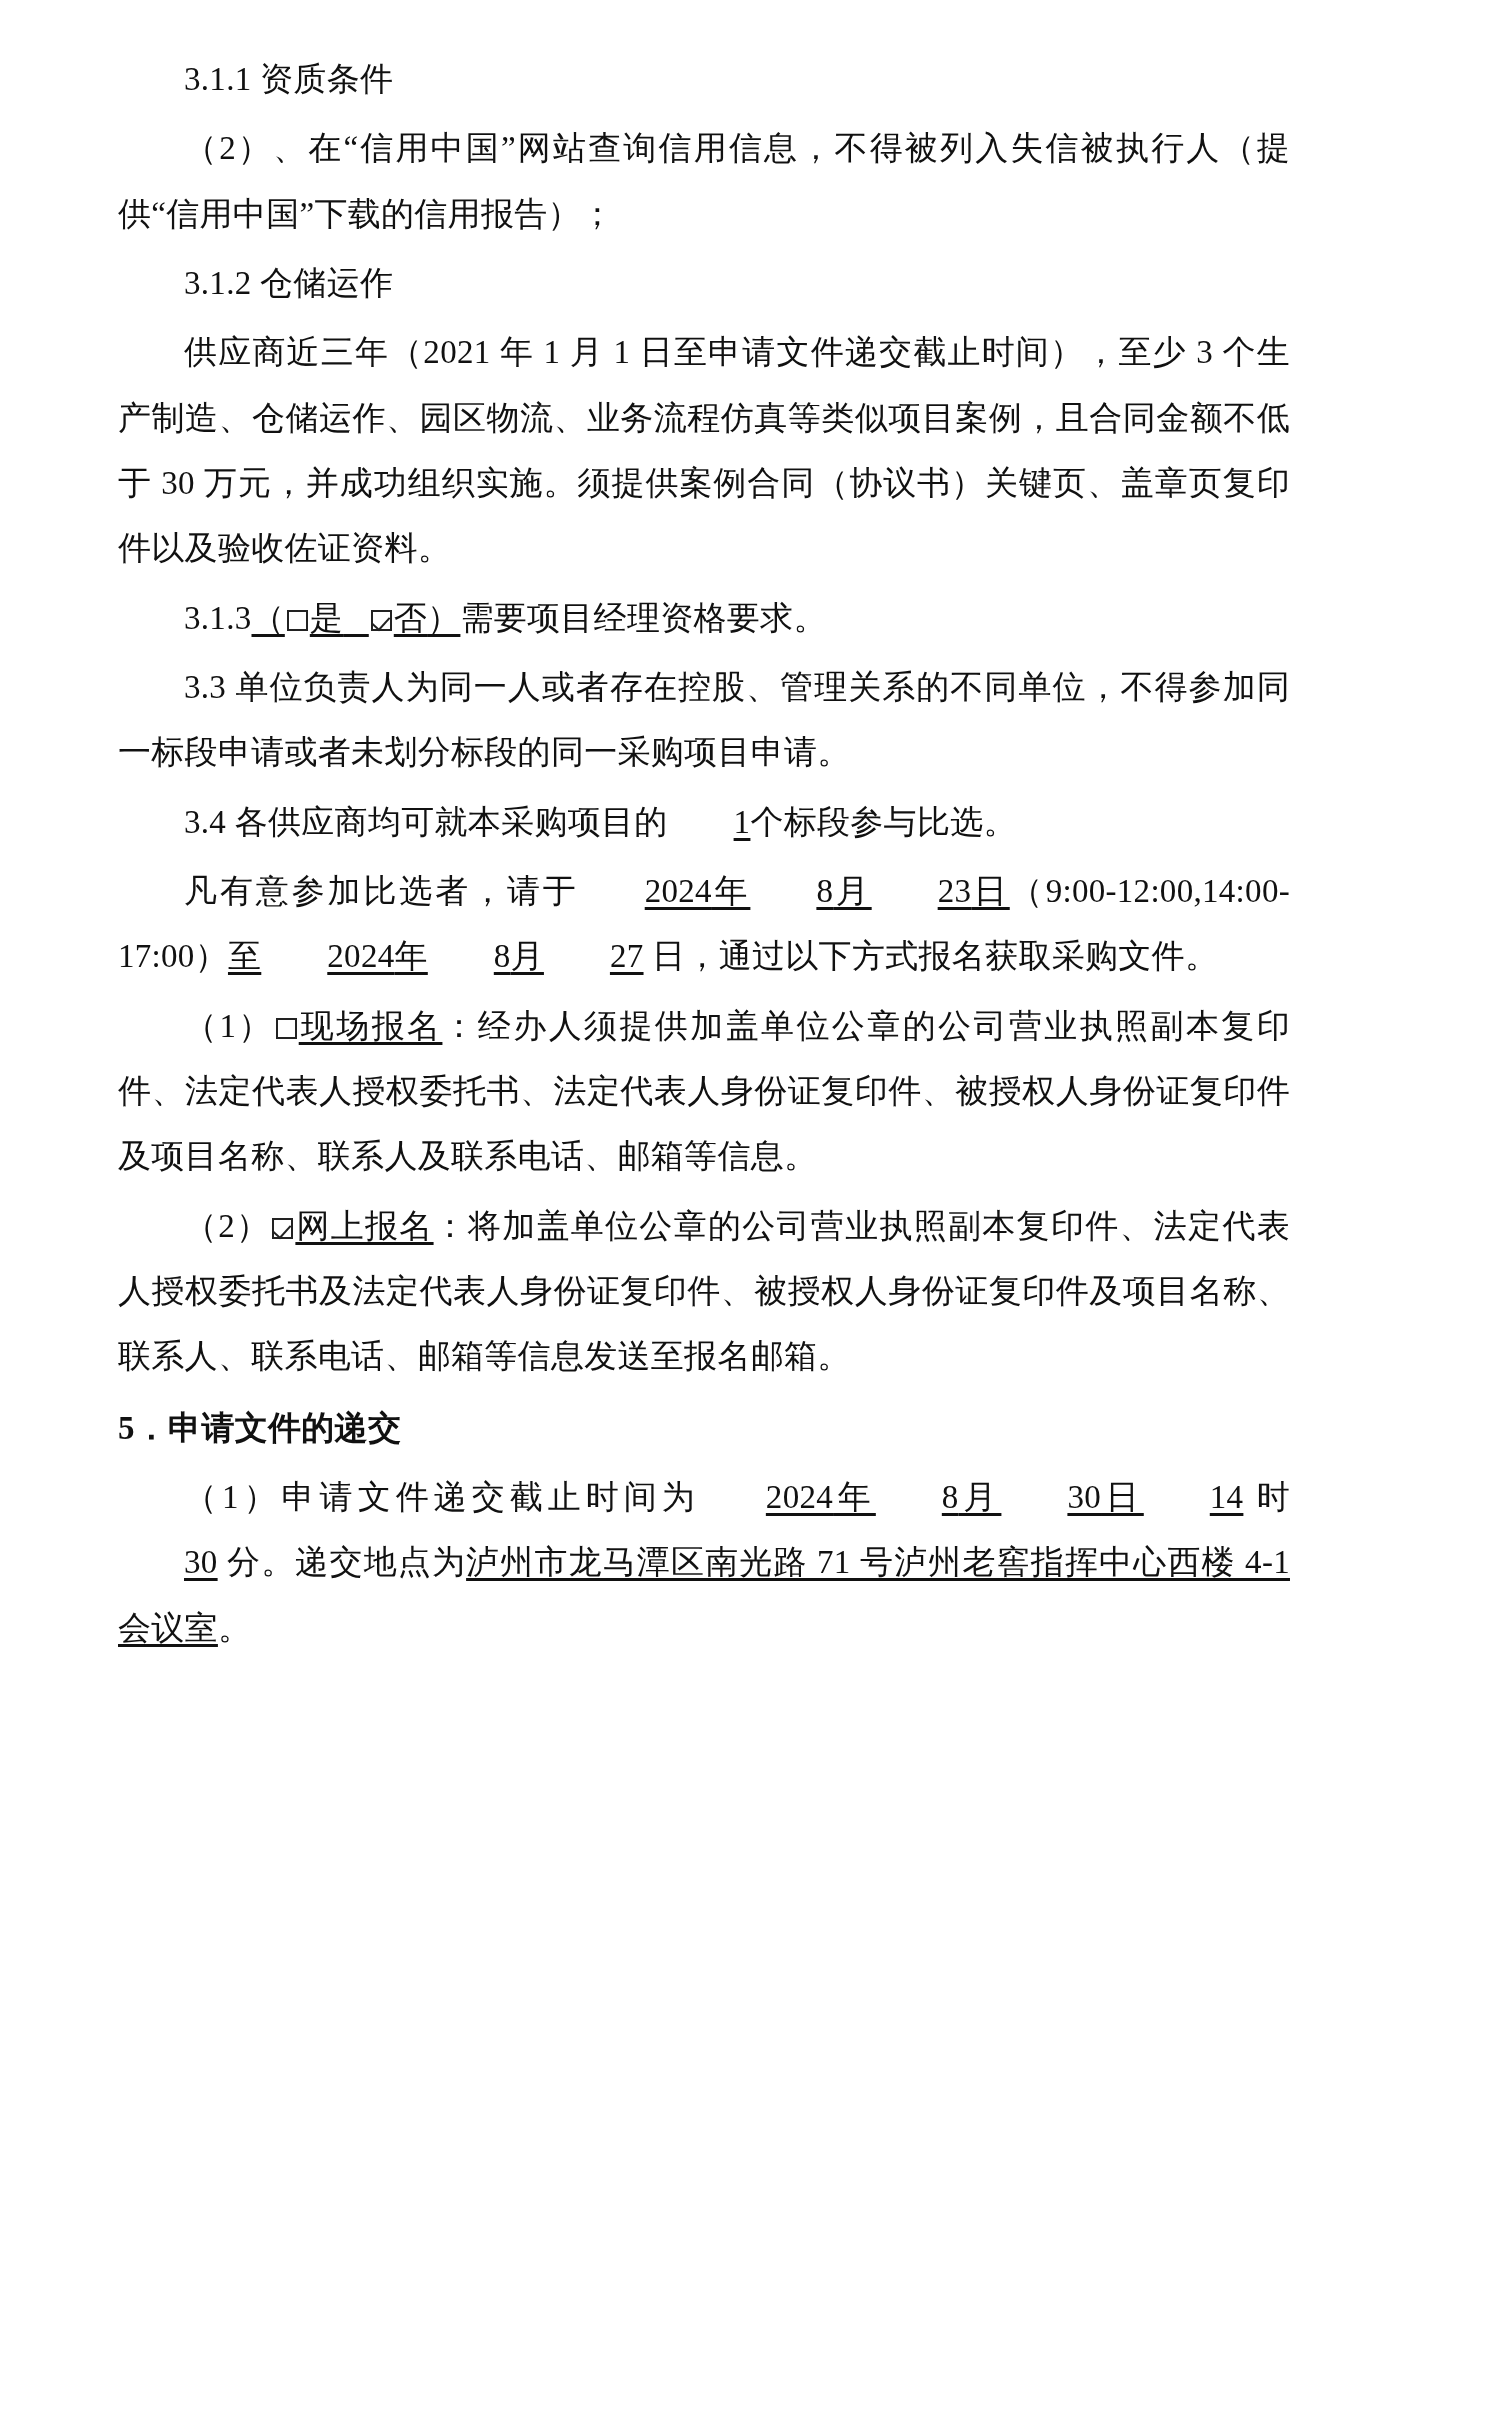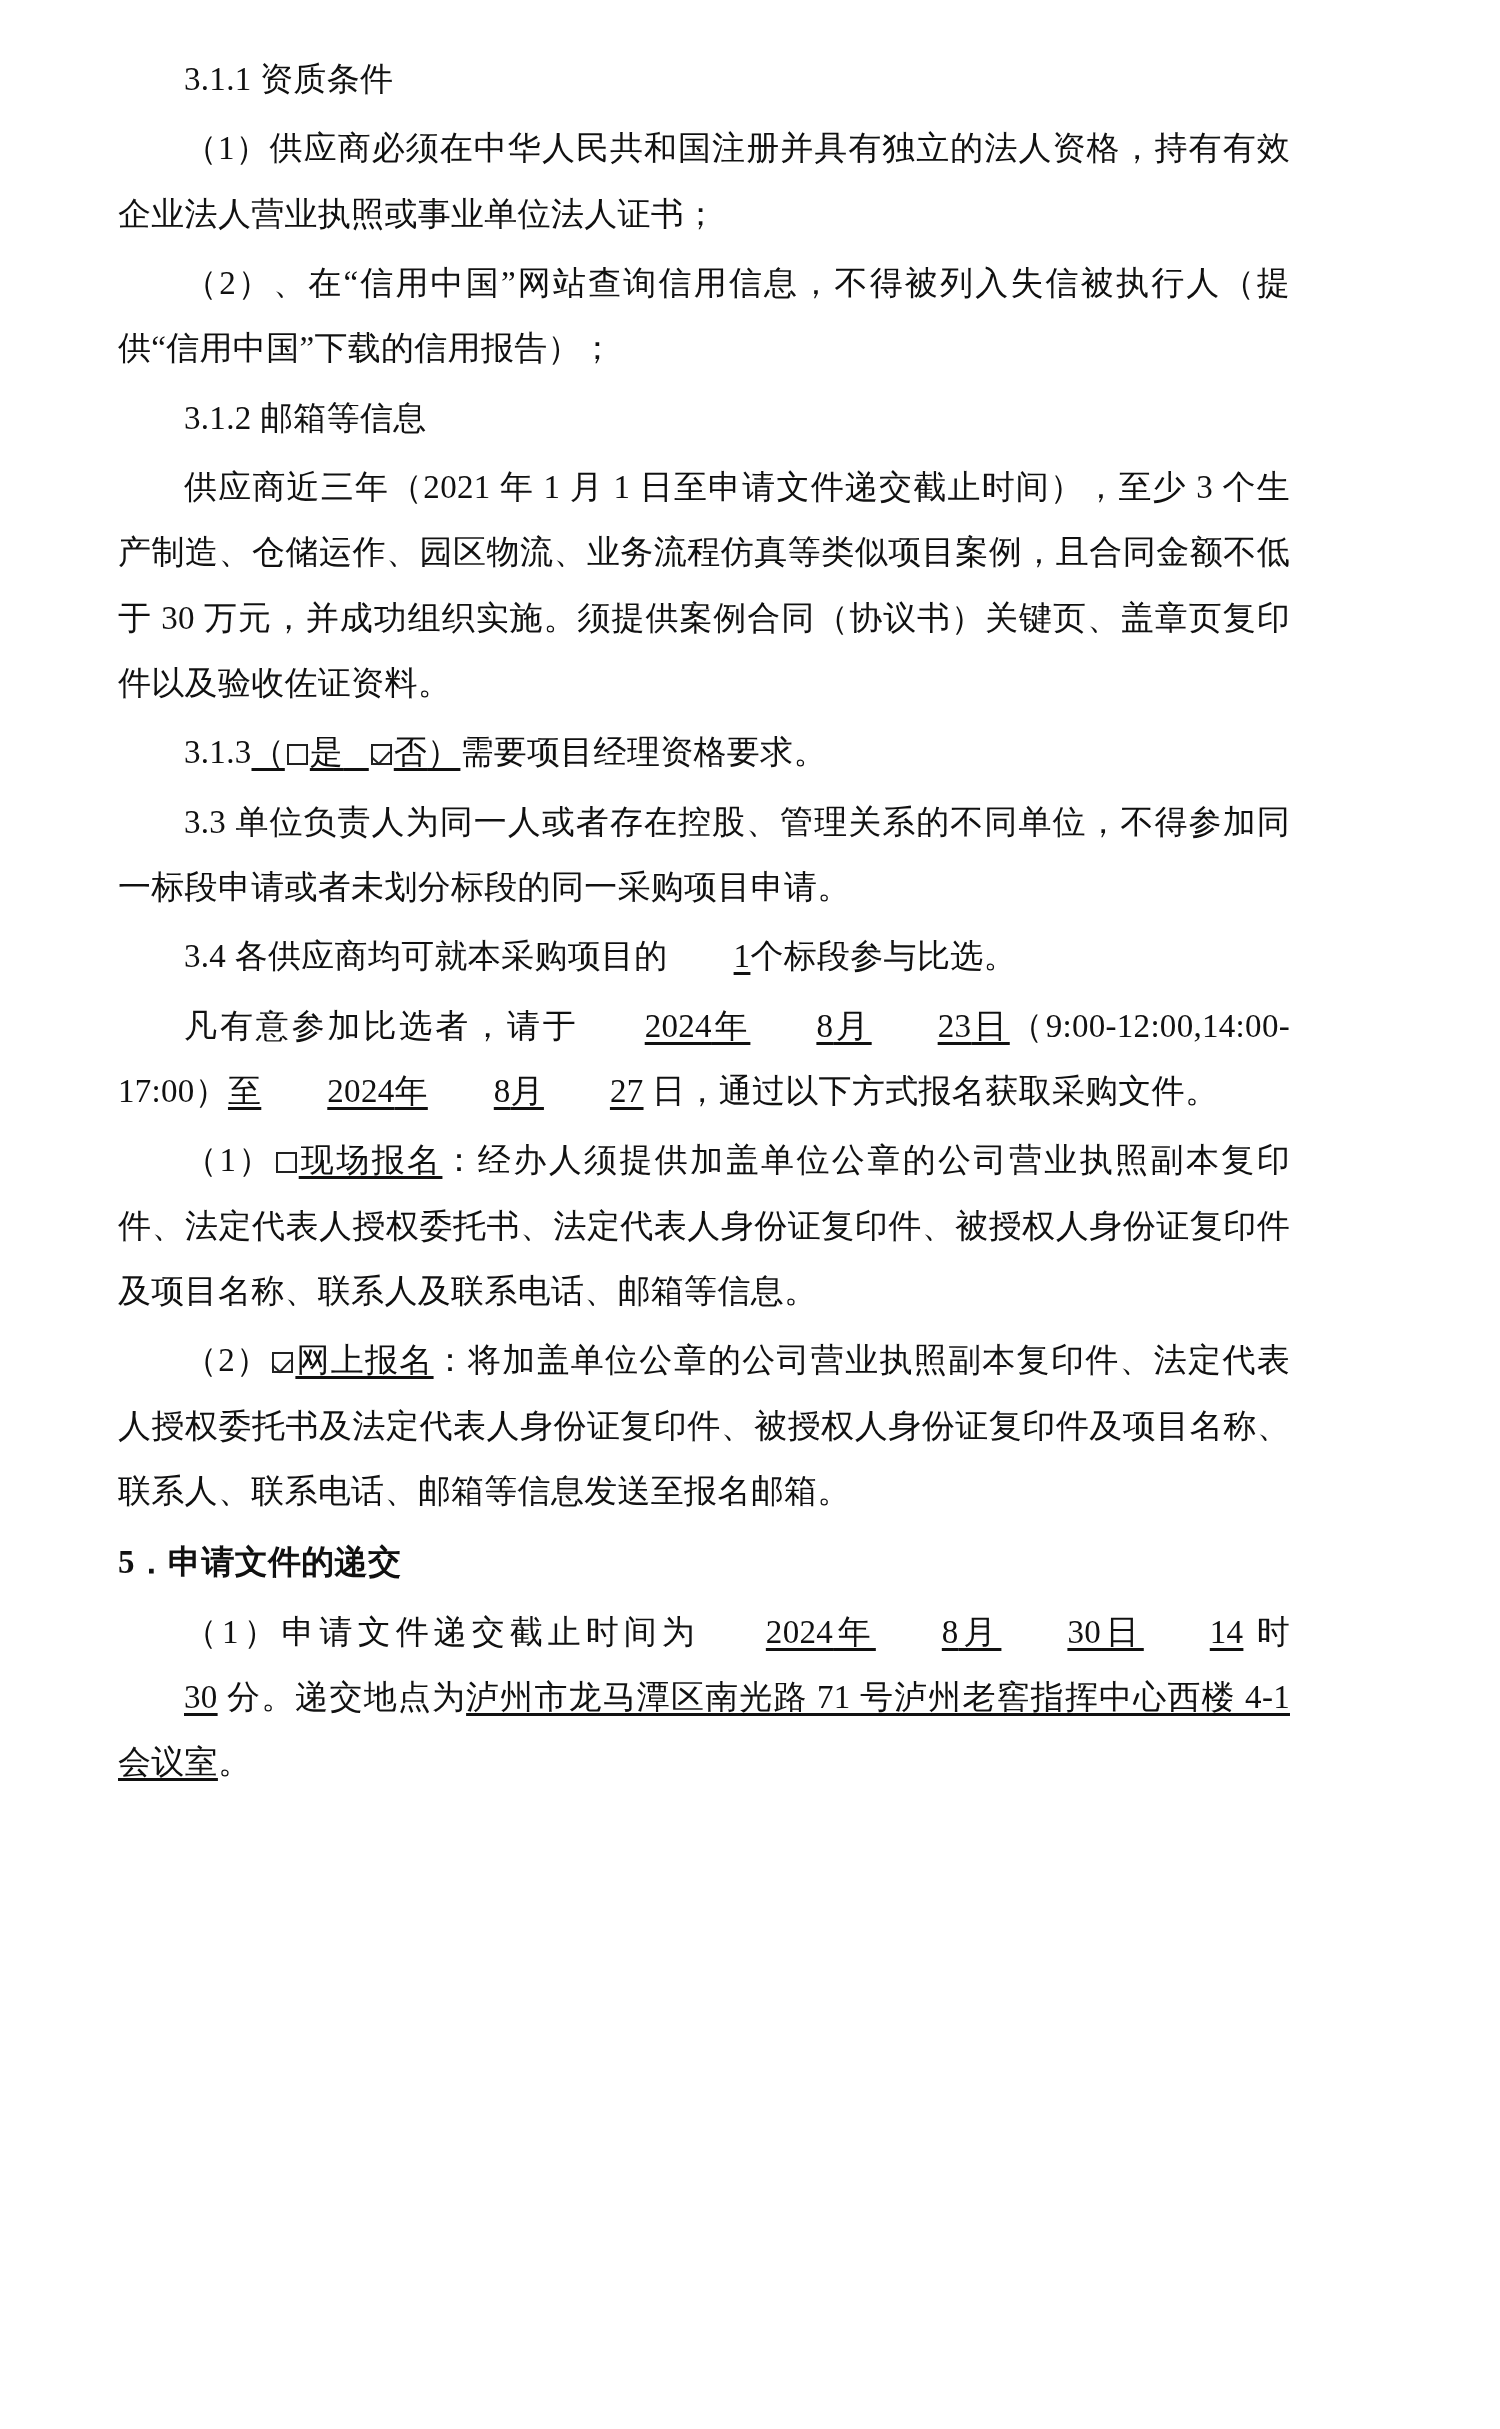--- a/index.html
+++ b/index.html
@@ -75,25 +75,24 @@
   }
 </style>
 </head>
 <body>
 
 <div class="page">
   <div class="doc">
 
     <p class="indent-1">3.1.1 资质条件</p>
 
-    <p class="indent-1">（1）供应商必须在中华人民共和国注册并具有独立的法人资格，持有有效企业法人营业执照或事业单位法人证书；</p>
 
     <p class="indent-1">（2）、在“信用中国”网站查询信用信息，不得被列入失信被执行人（提供“信用中国”下载的信用报告）；</p>
 
-    <p class="indent-1">3.1.2 邮箱等信息</p>
+    <p class="indent-1">3.1.2 仓储运作</p>
 
     <p class="indent-1">供应商近三年（2021 年 1 月 1 日至申请文件递交截止时间），至少 3 个生产制造、仓储运作、园区物流、业务流程仿真等类似项目案例，且合同金额不低于 30 万元，并成功组织实施。须提供案例合同（协议书）关键页、盖章页复印件以及验收佐证资料。</p>
 
     <p class="indent-1">
       <span class="num">3.1.3</span><span class="u">（<span class="cb"></span><span>是</span>&nbsp;&nbsp;&nbsp;<span class="cb checked"></span><span>否</span>）</span><span>需要项目经理资格要求。</span>
     </p>
 
 
     <p class="indent-1">3.3 单位负责人为同一人或者存在控股、管理关系的不同单位，不得参加同一标段申请或者未划分标段的同一采购项目申请。</p>
 

